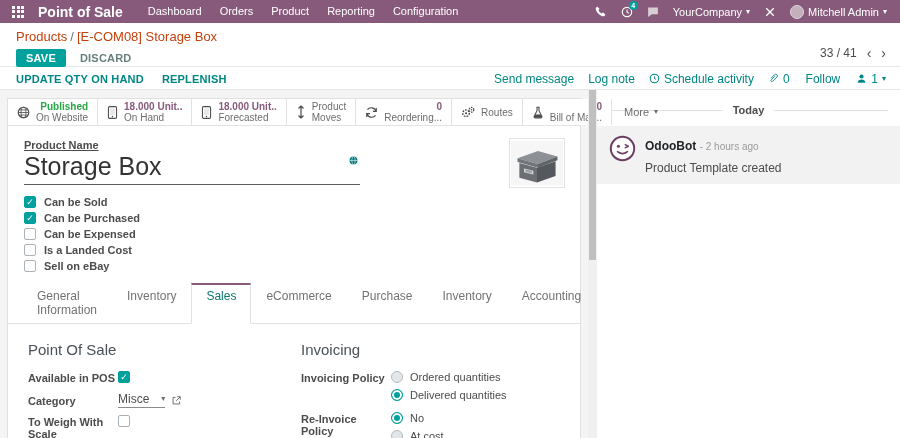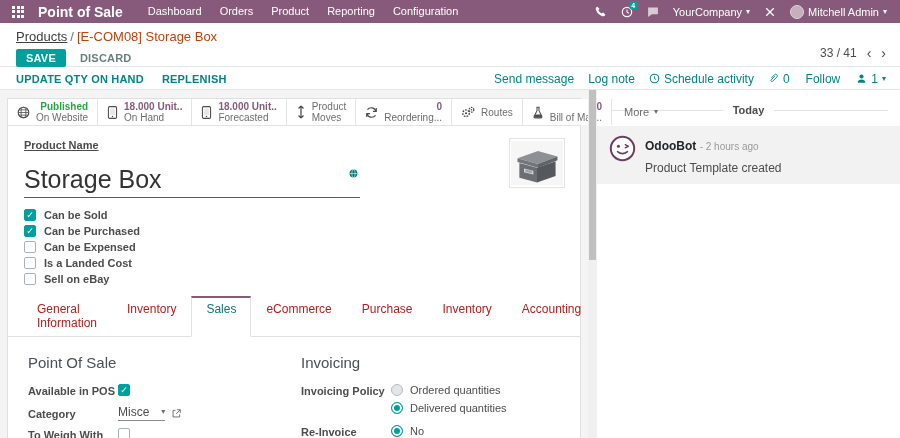--- a/index.html
+++ b/index.html
@@ -17,21 +17,21 @@
   .nav-right { margin-left:auto; display:flex; align-items:center; }
   .nav-ico { width:26px; height:23px; display:flex; align-items:center; justify-content:center; position:relative; cursor:pointer; }
   .badge { position:absolute; top:1px; right:2px; background:#00A09D; color:#fff; font-size:7px; line-height:9px; min-width:9px; border-radius:5px; text-align:center; font-weight:bold; }
   .nav-text { font-size:11px; padding:0 7px; cursor:pointer; display:flex; align-items:center; gap:4px; white-space:nowrap; }
   .avatar { width:14px; height:14px; border-radius:50%; background:#c4afbc; border:1px solid #e2d4dc; display:inline-block; }
   .caret { font-size:8px; line-height:1; }
 
   
   .cpanel { padding:6px 16px 0 16px; border-bottom:1px solid #e5e5e5; height:44px; position:relative; background:#fff; }
   .breadcrumb { font-size:13px; line-height:16px; }
-  .breadcrumb .bc-link { color:#404040; cursor:pointer;text-decoration:underline; }
+  .breadcrumb .bc-link { color:#c2410c; cursor:pointer; }
   .breadcrumb .bc-sep { color:#6c757d; padding:0 3px; }
   .breadcrumb .bc-cur { color:#c2410c; }
   .cp-buttons { margin-top:4px; display:flex; align-items:center; gap:14px; }
   .btn-save { background:#00A09D; color:#fff; font-size:11px; font-weight:bold; border:none; padding:3px 10px; border-radius:2px; cursor:pointer; letter-spacing:.2px; }
   .btn-discard { background:none; border:none; color:#67807e; font-size:11px; font-weight:bold; cursor:pointer; letter-spacing:.2px; }
   .pager { position:absolute; right:14px; bottom:6px; display:flex; align-items:center; gap:10px; font-size:12px; color:#4c4c4c; }
   .pager .pg-btn { cursor:pointer; font-size:14px; color:#4c4c4c; line-height:12px; }
 
   
   .main { position:absolute; top:68px; left:0; right:0; bottom:0; display:flex; flex-direction:column; }
@@ -52,35 +52,35 @@
   .stat-txt { display:flex; flex-direction:column; justify-content:center; line-height:11px; }
   .stat-val { font-size:10px; font-weight:bold; color:#875A7B; white-space:nowrap;text-align:right; }
   .stat-val.green { color:#28a745; }
   .stat-lbl { font-size:10px; color:#6d6d6d; white-space:nowrap; }
   .stat-single { font-size:10px; color:#6d6d6d; }
   .more-btn { display:flex; align-items:center; gap:5px; padding:0 12px; font-size:11px; color:#6d6d6d; cursor:pointer; }
 
   
   .name-area { padding:13px 16px 0 16px; position:relative;text-decoration:underline; }
   .field-label { font-size:11px; font-weight:bold; color:#4c4c4c; }
-  .name-line { width:336px; border-bottom:1px solid #5c5c5c; position:relative; margin-top:14px; }
+  .name-line { width:336px; border-bottom:1px solid #5c5c5c; position:relative; margin-top:1px; }
   .name-input { font-size:25px; color:#333; padding:0 0 3px 0; border:none; outline:none; background:transparent; width:300px; font-family:"Liberation Sans",sans-serif; }
   .translate-ico { position:absolute; right:2px; top:4px; cursor:pointer; }
   .prod-img { position:absolute; top:39px; right:15px; width:56px; height:50px; border:1px solid #e3e3e3; background:#fff; padding:1px; cursor:pointer; }
 
   
   .cb-list { padding:10px 16px 0 16px; }
   .cb-row { display:flex; align-items:center; gap:8px; margin-bottom:3px; height:13px; }
   .cb { width:12px; height:12px; border:1px solid #a9b1b8; border-radius:2px; background:#fff; font-size:9px; line-height:11px; text-align:center; color:#fff; cursor:pointer; flex:0 0 auto; }
   .cb.on { background:#00A09D; border-color:#00A09D; }
   .cb-lbl { font-size:11px; font-weight:bold; color:#4c4c4c; }
 
   
   .tabs { display:flex; margin-top:11px; padding-left:14px; border-bottom:1px solid #dee2e6; }
-  .tab { font-size:12px; color:#b91c1c; padding:5px 14px 6px 14px; cursor:pointer; border:1px solid transparent; margin-bottom:-1px; }
+  .tab { font-size:12px; color:#737373; padding:5px 14px 6px 14px; cursor:pointer; border:1px solid transparent; margin-bottom:-1px; }
   .tab.active { background:#fff; border-color:#dee2e6; border-bottom-color:#fff; border-top:2px solid #875A7B; padding-top:4px; color:#0f766e; }
 
   
   .tab-content { padding:17px 16px 0 20px; display:grid; grid-template-columns:255px 1fr; column-gap:18px; }
   .sec-title { font-size:15px; font-weight:400; color:#495057; margin-bottom:13px; }
   .f-row { display:flex; align-items:flex-start; margin-bottom:7px; min-height:14px; }
   .f-lbl { width:90px; flex:0 0 auto; font-size:11px; font-weight:bold; color:#4c4c4c; padding-top:1px; }
   .f-ctl { display:flex; align-items:center; gap:6px; }
   .m2o { font-size:12px; color:#4c4c4c; border-bottom:1px solid #8b8b8b; display:inline-flex; align-items:center; gap:12px; padding-bottom:1px; cursor:pointer; }
   .m2o .caret { color:#6d6d6d; }

